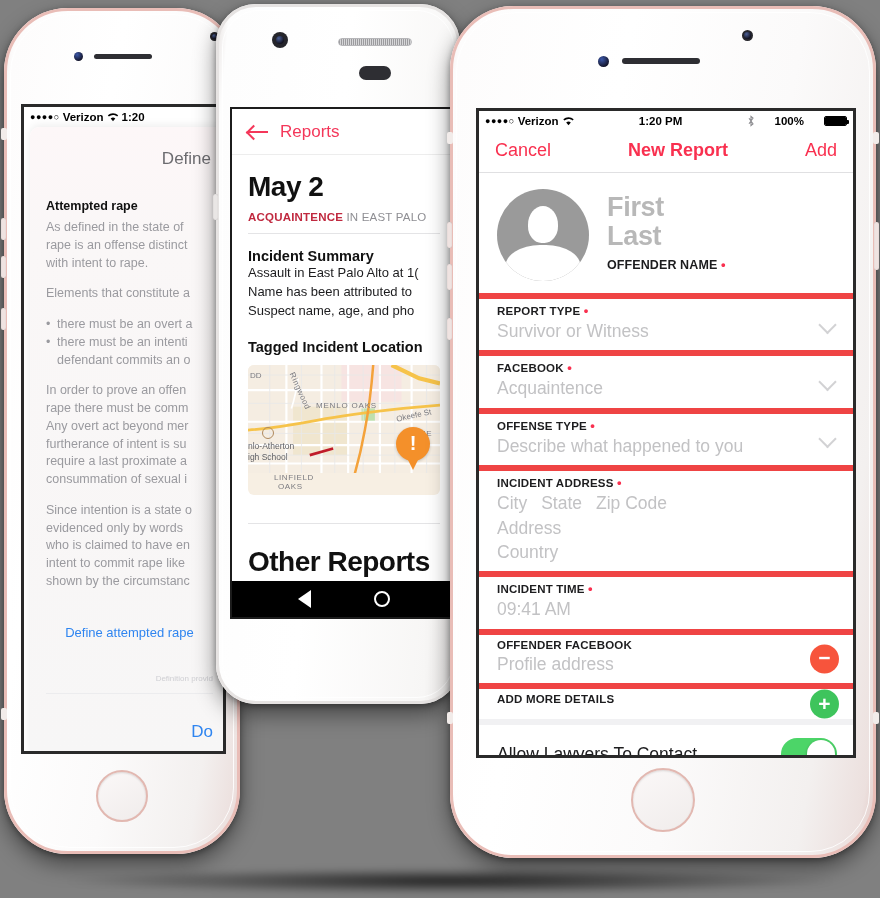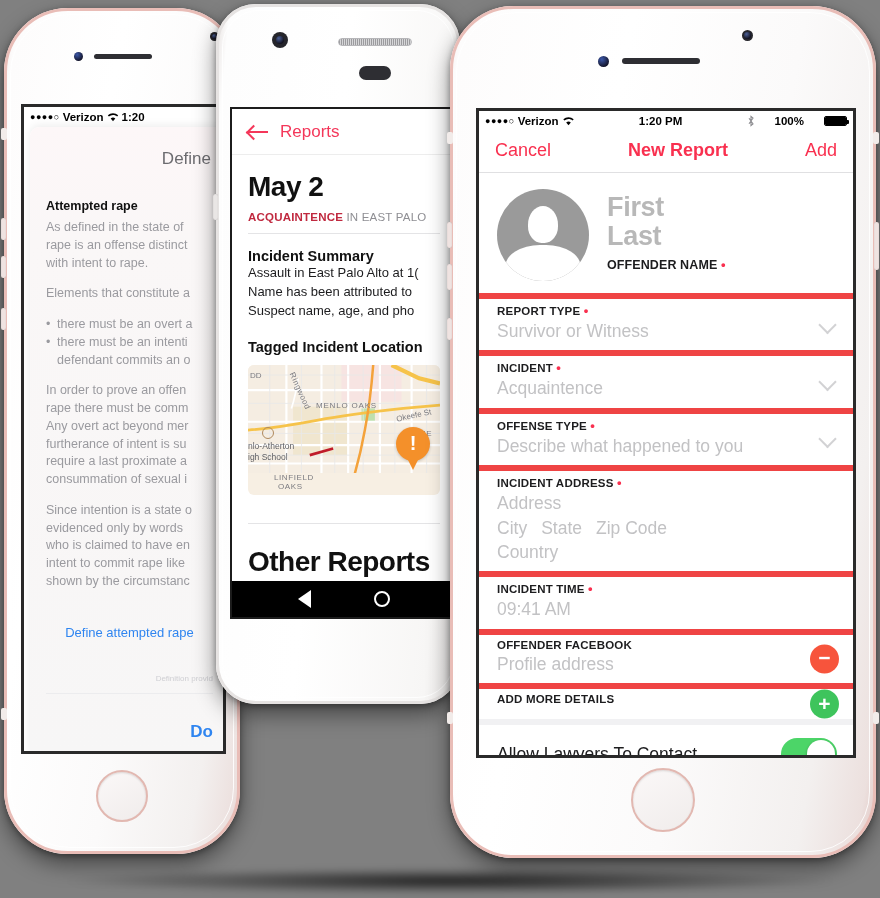--- a/index.html
+++ b/index.html
@@ -100,21 +100,21 @@
   .def-h { font-size: 12.5px; font-weight: bold; color: #111; margin-top: 30px; }
   .def-p { font-size: 12.5px; color: #9a9a9f; line-height: 1.42; margin-top: 6px; }
   .def-p.tight { margin-top: 13px; }
   .def-ul { list-style: none; margin-top: 13px; }
   .def-ul li { font-size: 12.5px; color: #9a9a9f; line-height: 1.42;
     padding-left: 11px; position: relative; }
   .def-ul li::before { content:"•"; position:absolute; left:0; }
   .def-link { color: #2f85f0; font-size: 13px; text-align: center;
     margin-top: 34px; white-space: nowrap; }
   .def-cred { color: #cfcfd3; font-size: 8px; text-align: right; margin-top: 34px; }
-  .def-done { color: #2f85f0; font-size: 17px; font-weight: bold;
+  .def-done { color: #2f85f0; font-size: 17px; font-weight: normal;
     text-align: right; margin-top: 28px; }
   .def-rule { border-top: 1px solid #ececee; margin-top: 10px; }
 
   
   #phone2 { left: 216px; top: 4px; width: 244px; height: 700px; z-index: 2; }
   #phone2 .body { border-radius: 40px;
     background: linear-gradient(95deg,#efeceb 0 6px,#fdfdfd 14px,#ffffff 45%,#f7f6f5 88%,#e6e3e2 100%); }
   #phone2 .rim { border-radius: 40px; border-color: #e6e3e2; }
   #phone2 .rim::after{ border-radius:37px; }
   #phone2 .screen { left: 14px; top: 103px; right: 2px; bottom: 85px; border-width: 2px;
@@ -409,39 +409,39 @@
         </div>
       </div>
 
       <div class="field">
         <div class="f-lbl"><span>REPORT TYPE</span> <span class="req">•</span></div>
         <div class="f-val">Survivor or Witness</div>
         <span class="chev"></span>
       </div>
 
       <div class="field">
-        <div class="f-lbl"><span>INCIDENT</span> <span class="req">•</span></div>
+        <div class="f-lbl"><span>FACEBOOK</span> <span class="req">•</span></div>
         <div class="f-val">Acquaintence</div>
         <span class="chev"></span>
       </div>
 
       <div class="field">
         <div class="f-lbl"><span>OFFENSE TYPE</span> <span class="req">•</span></div>
         <div class="f-val">Describe what happened to you</div>
         <span class="chev"></span>
       </div>
 
       <div class="field">
         <div class="f-lbl"><span>INCIDENT ADDRESS</span> <span class="req">•</span></div>
-        <div class="f-val">Address</div>
         <div class="f-val row">
           <span>City</span>
           <span>State</span>
           <span>Zip Code</span>
         </div>
+        <div class="f-val">Address</div>
         <div class="f-val">Country</div>
       </div>
 
       <div class="field">
         <div class="f-lbl"><span>INCIDENT TIME</span> <span class="req">•</span></div>
         <div class="f-val">09:41 AM</div>
       </div>
 
       <div class="field">
         <div class="f-lbl">OFFENDER FACEBOOK</div>

